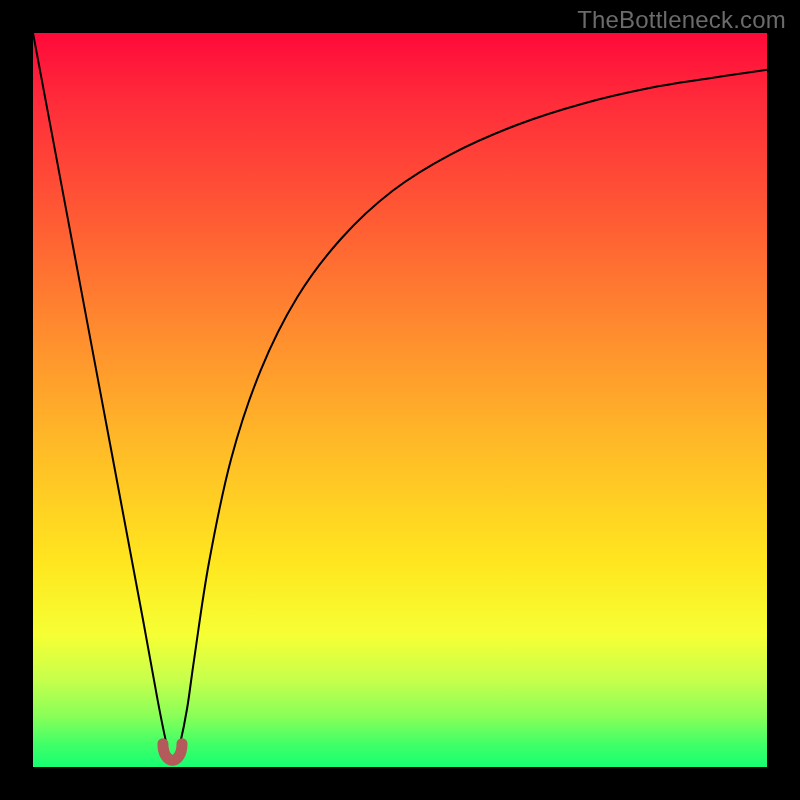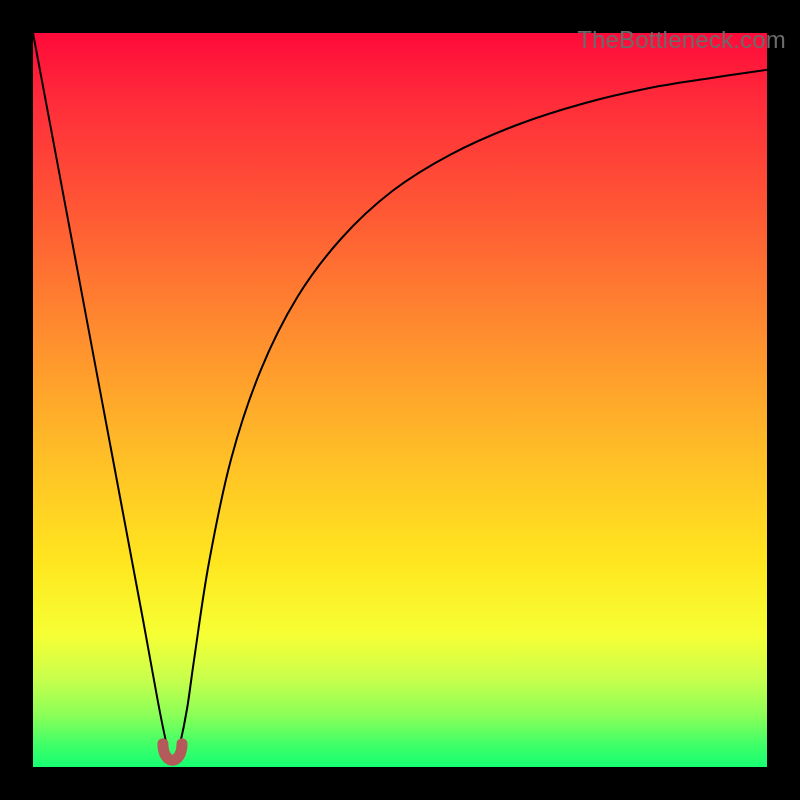--- a/index.html
+++ b/index.html
@@ -43,21 +43,20 @@
   .watermark {
     position: absolute;
     top: 6px;
     right: 14px;
     font-family: Arial, Helvetica, sans-serif;
     font-size: 24px;
     color: #6b6b6b;
     font-weight: 500;
     letter-spacing: 0.2px;
     user-select: none;
-    margin-top: 20px;
   }
   svg.curve {
     position: absolute;
     left: 0;
     top: 0;
     width: 734px;
     height: 734px;
     overflow: visible;
   }
   .data-curve {

